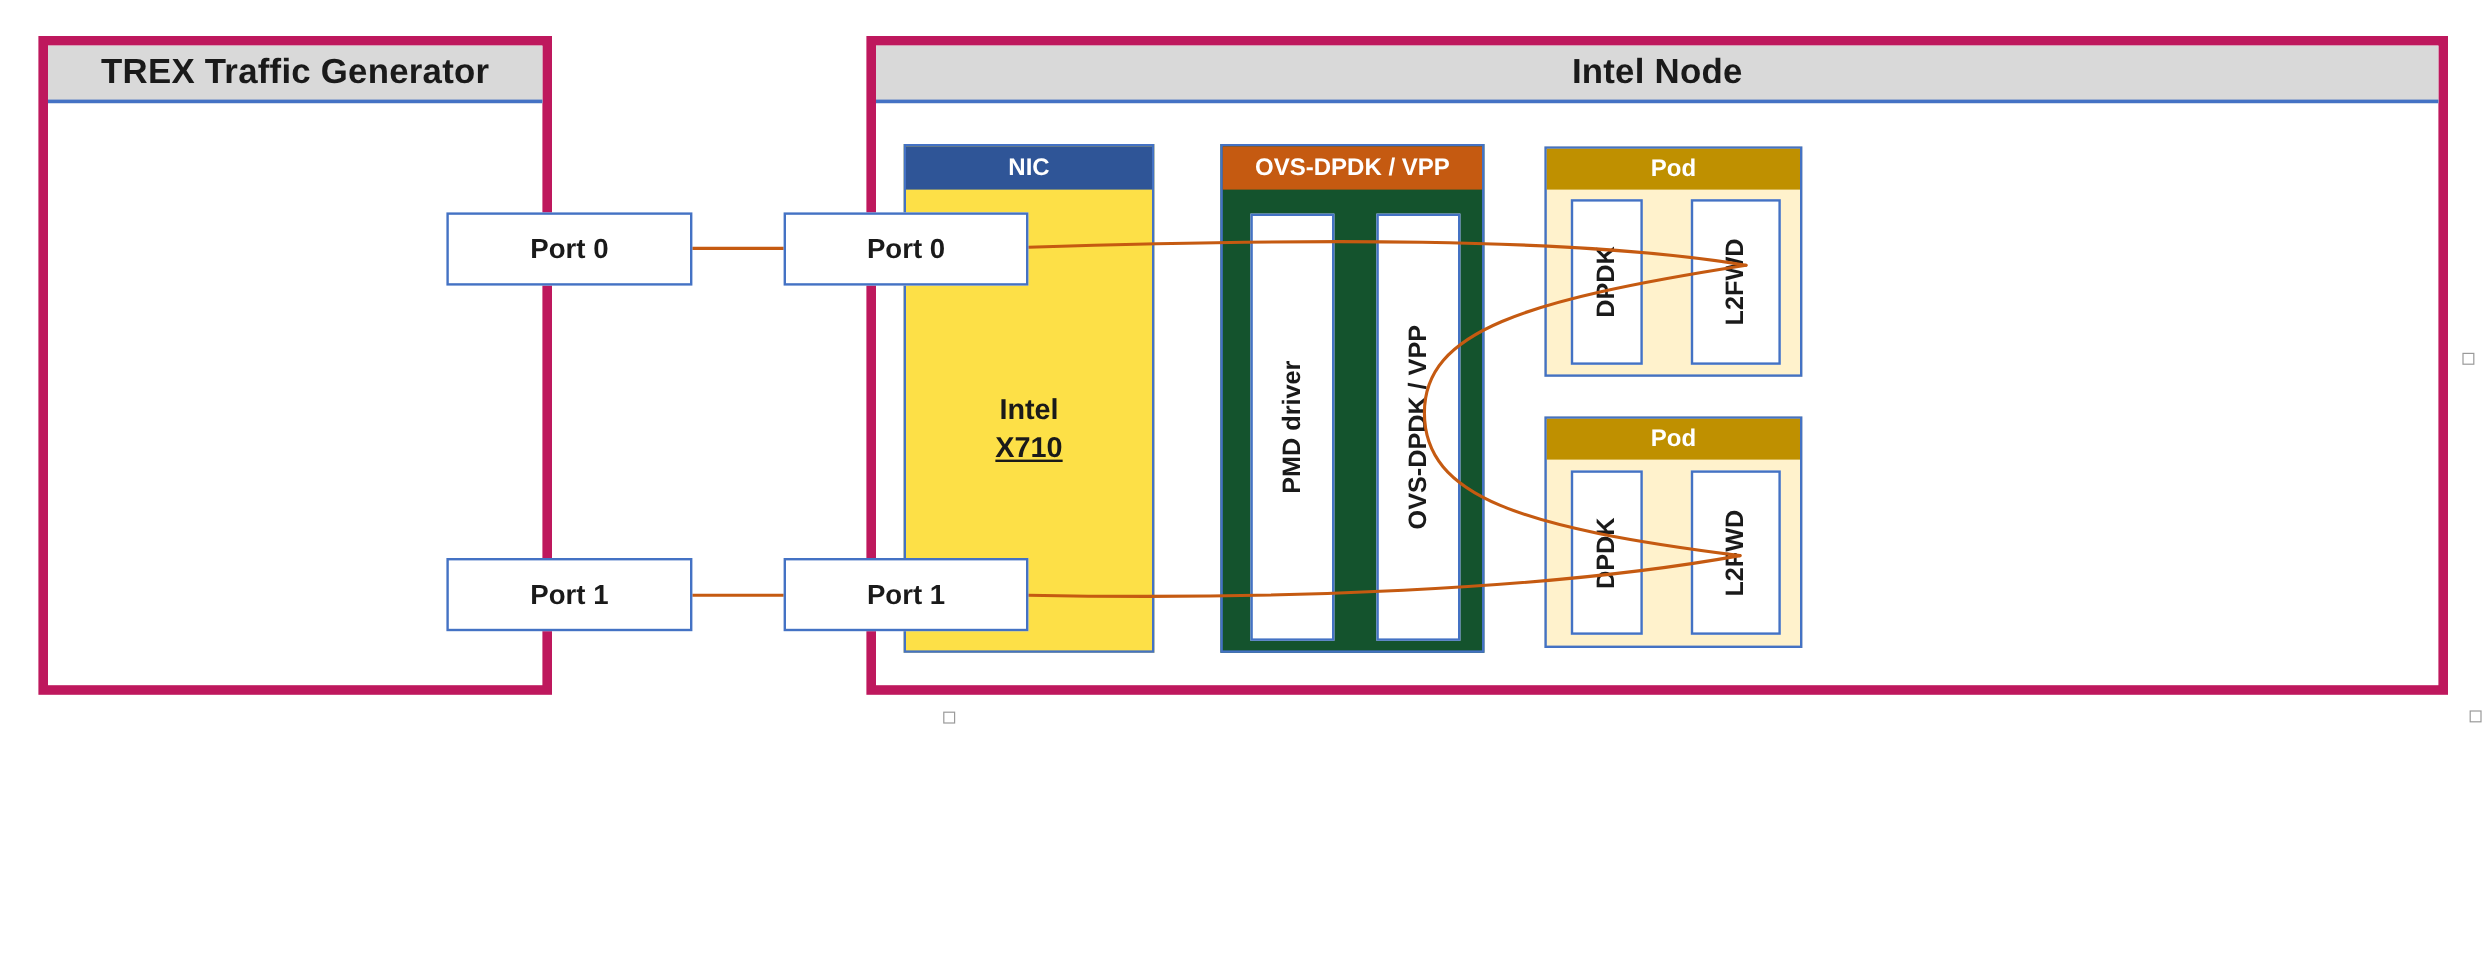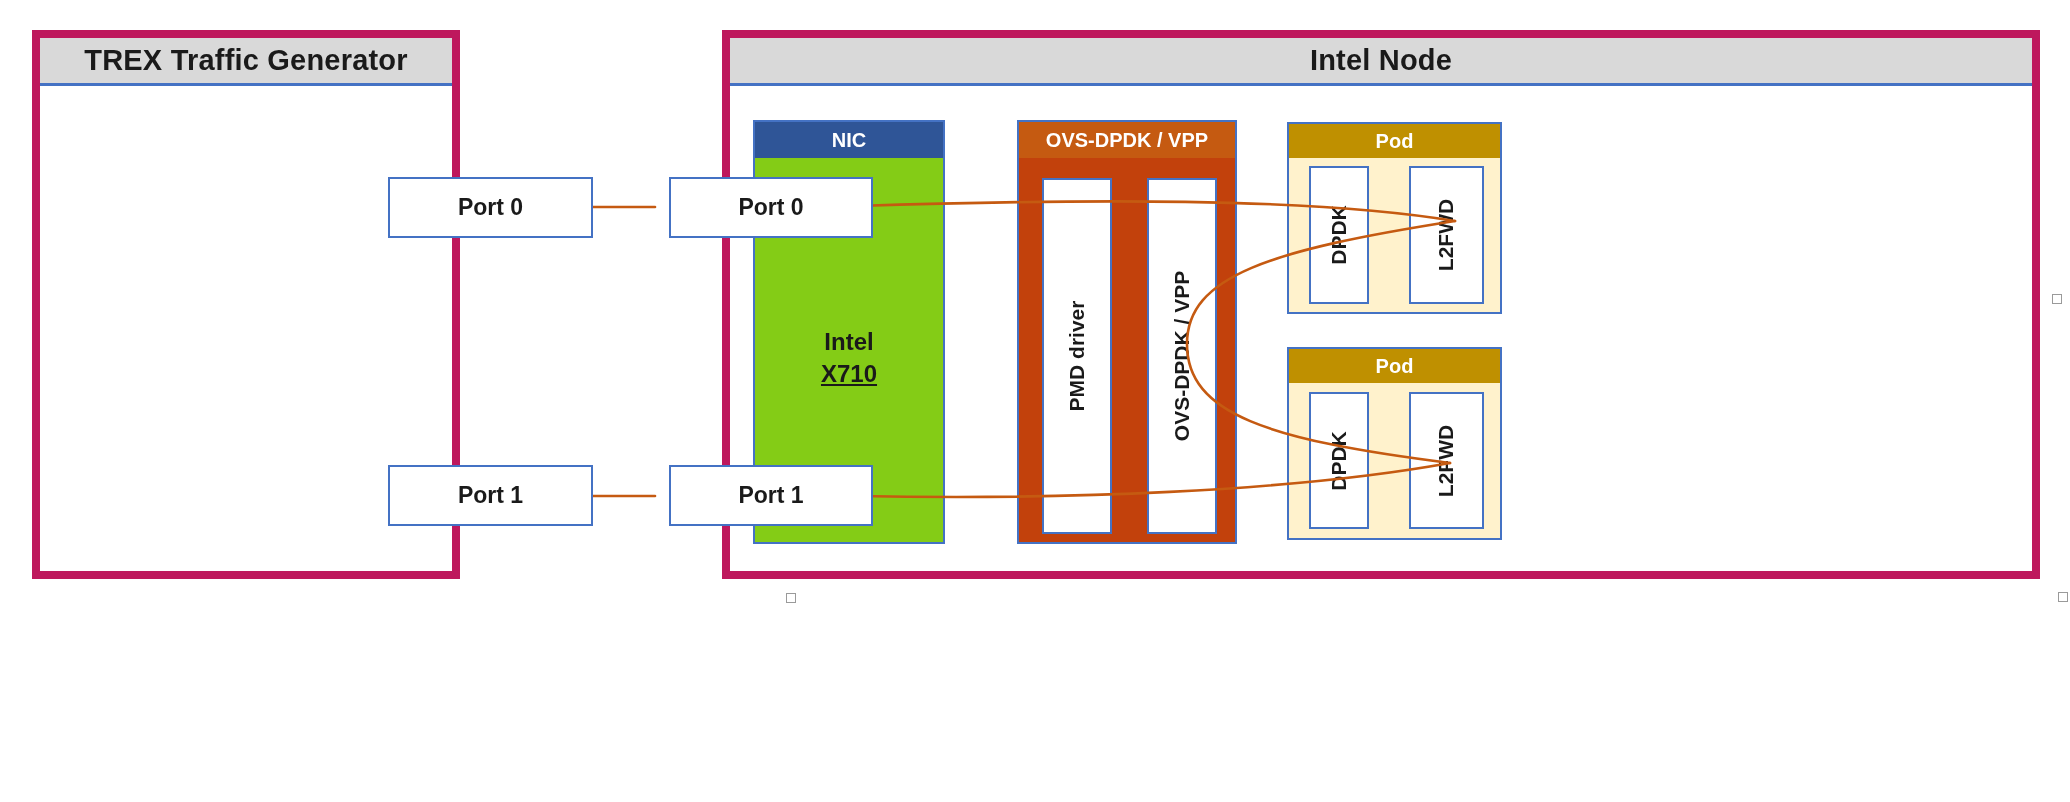--- a/index.html
+++ b/index.html
@@ -14,21 +14,21 @@
     font-weight:bold;font-size:29px;letter-spacing:0.2px;
   }
   .subpanel{position:absolute;box-sizing:border-box;border:2px solid #4472C4;}
   .subpanel-header{
     height:36px;display:flex;align-items:center;justify-content:center;
     color:#ffffff;font-weight:bold;font-size:20px;
   }
   .port{
     position:absolute;background:#ffffff;border:2px solid #4472C4;box-sizing:border-box;
     display:flex;align-items:center;justify-content:center;
-    font-weight:bold;font-size:23px;z-index:3;margin-left:16px;
+    font-weight:bold;font-size:23px;z-index:3;
   }
   .vbox{
     position:absolute;background:#ffffff;border:2px solid #4472C4;box-sizing:border-box;
     display:flex;align-items:center;justify-content:center;overflow:visible;
   }
   .vtext{transform:rotate(-90deg);white-space:nowrap;font-weight:bold;font-size:21px;}
   .chip{
     position:absolute;left:0;right:0;text-align:center;
     font-weight:bold;font-size:24px;line-height:1.35;margin-top:16px;
   }
@@ -39,29 +39,29 @@
 <body>
 
 <div class="panel" style="left:32px;top:30px;width:428px;height:549px;">
   <div class="panel-header">TREX Traffic Generator</div>
 </div>
 
 <div class="panel" style="left:722px;top:30px;width:1318px;height:549px;">
   <div class="panel-header">Intel Node</div>
 </div>
 
-<div class="subpanel" style="left:753px;top:120px;width:192px;height:424px;background:#84cc16;">
+<div class="subpanel" style="left:753px;top:120px;width:209px;height:424px;background:#fde047;">
   <div class="subpanel-header" style="background:#2F5597;">NIC</div>
   <div class="chip" style="top:188px;">
     <span style="display:block;">Intel</span>
     <span style="display:block;text-decoration:underline;">X710</span>
   </div>
 </div>
 
-<div class="subpanel" style="left:1017px;top:120px;width:220px;height:424px;background:#c2410c;">
+<div class="subpanel" style="left:1017px;top:120px;width:220px;height:424px;background:#14532d;">
   <div class="subpanel-header" style="background:#C55A11;">OVS-DPDK / VPP</div>
   <div class="vbox" style="left:23px;top:56px;width:70px;height:356px;">
     <span class="vtext">PMD driver</span>
   </div>
   <div class="vbox" style="left:128px;top:56px;width:70px;height:356px;">
     <span class="vtext">OVS-DPDK / VPP</span>
   </div>
 </div>
 
 <div class="subpanel" style="left:1287px;top:122px;width:215px;height:192px;background:#FFF2CC;">

